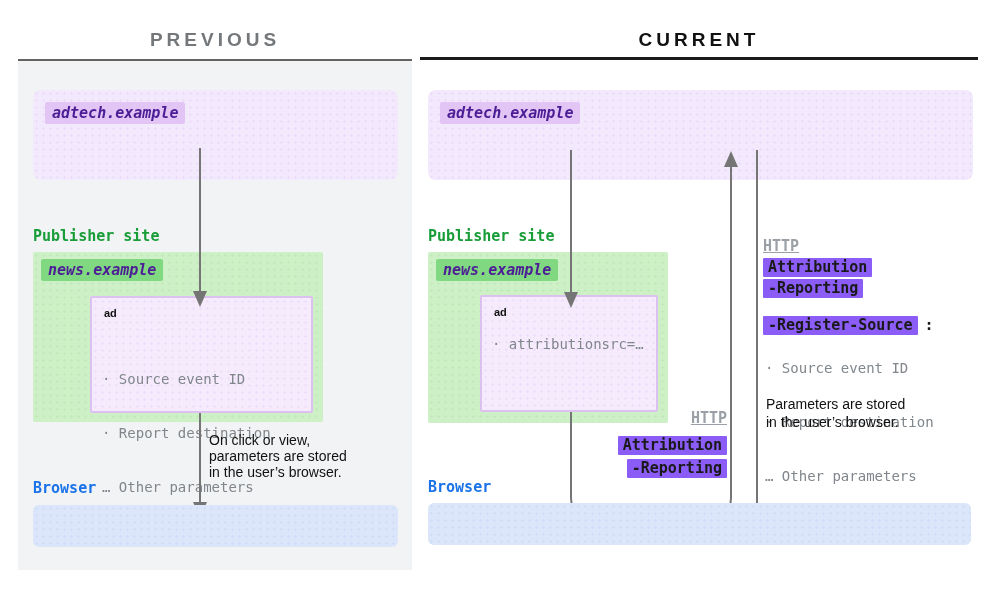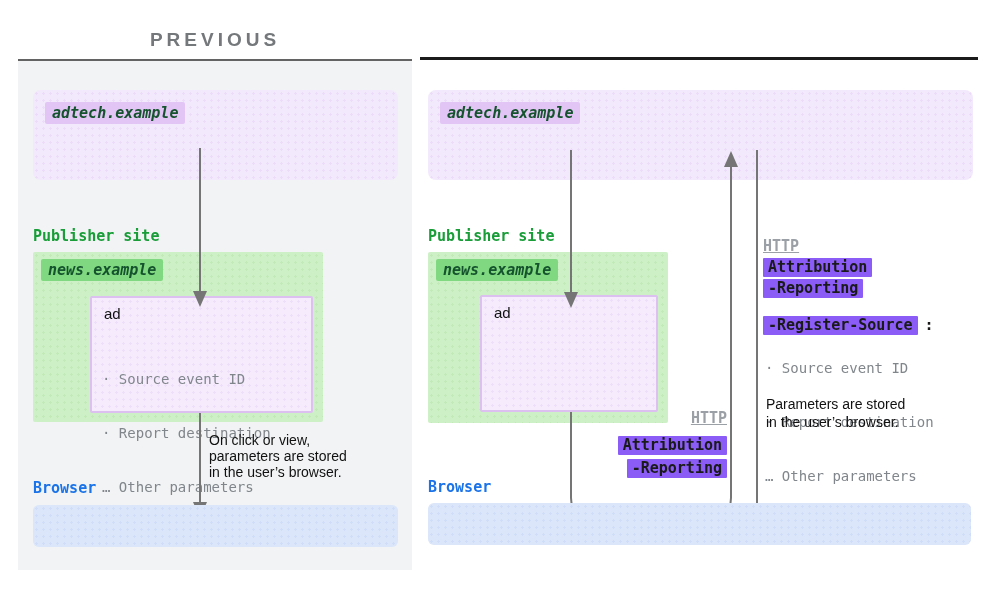--- a/index.html
+++ b/index.html
@@ -10,21 +10,21 @@
   }
   .abs { position:absolute; }
   .title {
     font-size:19px; font-weight:bold; letter-spacing:4px; text-align:center;
     font-family:"Liberation Sans", sans-serif;
   }
   .rule { height:2px; }
   .mono { font-family:"DejaVu Sans Mono","Liberation Mono",monospace; }
   .domain-chip {
     display:inline-block; font-size:15px; font-weight:bold; font-style:italic;
-    color:#14532d; padding:2px 7px; border-radius:2px; line-height:18px;
+    color:#4c1d95; padding:2px 7px; border-radius:2px; line-height:18px;
   }
   .section-label { font-size:15px; font-weight:600; line-height:17px; }
   .big-box { border-radius:8px; }
   .dots-purple {
     background-color:#f3e9fd;
     background-image:radial-gradient(circle, #ecdcf9 1px, transparent 1.3px);
     background-size:7px 7px;
   }
   .dots-green {
     background-color:#cef0c6;
@@ -35,21 +35,21 @@
     background-color:#dbe6fb;
     background-image:radial-gradient(circle, #d0ddf8 1px, transparent 1.3px);
     background-size:7px 7px;
     border-radius:6px;
   }
   .ad-box {
     background:#f5ebfd; border:2px solid #dcc0ef; border-radius:2px;
     background-image:radial-gradient(circle, #eddffa 1px, transparent 1.3px);
     background-size:7px 7px;
   }
-  .ad-title { font-size:15px; font-weight:normal; color:#111; line-height:17px; }
+  .ad-title { font-size:11px; font-weight:bold; color:#111; line-height:17px; }
   .param-list { font-size:14px; color:#80868b; line-height:18px; white-space:pre; }
   .caption { font-size:14px; color:#111; line-height:16px; }
   .caption2 { font-size:14px; color:#111; line-height:18px; }
   .vline { width:2px; background:#757575; }
   .head-down { width:0; height:0; border-left:7px solid transparent; border-right:7px solid transparent; border-top:16px solid #757575; }
   .head-up   { width:0; height:0; border-left:7px solid transparent; border-right:7px solid transparent; border-bottom:16px solid #757575; }
   .u-path {
     border-left:2px solid #757575; border-right:2px solid #757575; border-bottom:2px solid #757575;
     border-radius:0 0 26px 26px;
   }
@@ -100,33 +100,35 @@
     <div class="abs caption" style="left:191px; top:371px;">
       <div>On click or view,</div>
       <div>parameters are stored</div>
       <div>in the user’s browser.</div>
     </div>
 
     <div class="abs mono section-label" style="left:15px; top:419px; color:#1a73e8;">Browser</div>
     <div class="abs dots-blue" style="left:15px; top:444px; width:365px; height:42px;"></div>
   </div>
 
+  <div class="abs title" style="left:420px; top:29px; width:558px; color:#111111;">CURRENT</div>
   <div class="abs rule" style="left:420px; top:57px; width:558px; height:3px; background:#1b1b1b;"></div>
 
   <div class="abs big-box dots-purple" style="left:428px; top:90px; width:545px; height:90px;">
     <span class="abs mono domain-chip" style="left:12px; top:12px; background:#e2c4f5;">adtech.example</span>
   </div>
 
   <div class="abs mono section-label" style="left:428px; top:228px; color:#189d38;">Publisher site</div>
 
   <div class="abs dots-green" style="left:428px; top:252px; width:240px; height:171px; border-radius:2px;">
     <span class="abs mono domain-chip" style="left:8px; top:7px; background:#80d880;">news.example</span>
 
     <div class="abs ad-box" style="left:52px; top:43px; width:178px; height:117px;">
       <div class="abs ad-title" style="left:12px; top:7px;">ad</div>
+      <div class="abs mono param-list" style="left:10px; top:38px;">· attributionsrc=…</div>
     </div>
   </div>
 
   <div class="abs vline" style="left:570px; top:150px; height:142px;"></div>
   <div class="abs head-down" style="left:564px; top:292px;"></div>
 
   <div class="abs u-path" style="left:570px; top:412px; width:162px; height:112px;"></div>
   <div class="abs vline" style="left:730px; top:166px; height:247px;"></div>
   <div class="abs head-up" style="left:724px; top:151px;"></div>
 

